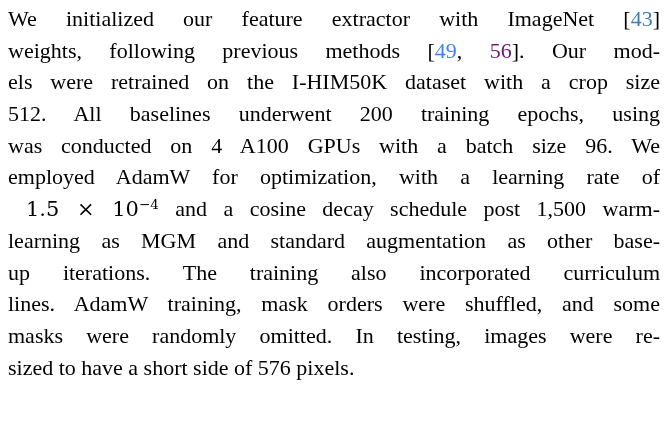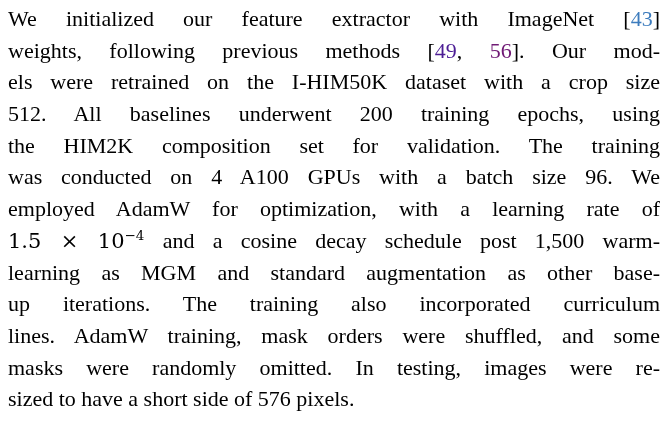--- a/index.html
+++ b/index.html
@@ -30,37 +30,37 @@
     text-align: right;
     text-align-last: left;
   }
   .cite {
     color: #3d7cbd;
     cursor: pointer;
   }
   .math {
     font-family: "DejaVu Serif", serif;
     font-size: 21px;
+    margin-left: 18px;
   }
   .sup {
     font-family: "DejaVu Serif", serif;
     font-size: 13.5px;
     position: relative;
     top: -0.55em;
   }
 </style>
 </head>
 <body>
 
 <div class="paper" id="paper">
     <div class="line"><span>We initialized our feature extractor with ImageNet [</span><span class="cite" style="color: rgb(61, 124, 189);">43</span><span>]</span></div>
-    <div class="line"><span>weights, following previous methods [</span><span class="cite" style="color: #4c1d95;">49</span><span>, </span><span class="cite" style="color: #701a75;">56</span><span>]. Our mod-</span></div>
+    <div class="line"><span>weights, following previous methods [</span><span class="cite" style="color: #3b82f6;">49</span><span>, </span><span class="cite" style="color: #701a75;">56</span><span>]. Our mod-</span></div>
     <div class="line"><span>els were retrained on the I-HIM50K dataset with a crop size</span></div>
     <div class="line"><span>512. All baselines underwent 200 training epochs, using</span></div>
-    <div class="line"><span>the HIM2K composition set for validation. The training</span></div>
     <div class="line"><span>was conducted on 4 A100 GPUs with a batch size 96. We</span></div>
     <div class="line"><span>employed AdamW for optimization, with a learning rate of</span></div>
     <div class="line"><span class="math">1.5 × 10</span><span class="sup">−4</span><span> and a cosine decay schedule post 1,500 warm-</span></div>
     <div class="line"><span>learning as MGM and standard augmentation as other base-</span></div>
     <div class="line"><span>up iterations. The training also incorporated curriculum</span></div>
     <div class="line"><span>lines. AdamW training, mask orders were shuffled, and some</span></div>
     <div class="line"><span>masks were randomly omitted. In testing, images were re-</span></div>
     <div class="line last"><span>sized to have a short side of 576 pixels.</span></div>
   </div>
 

